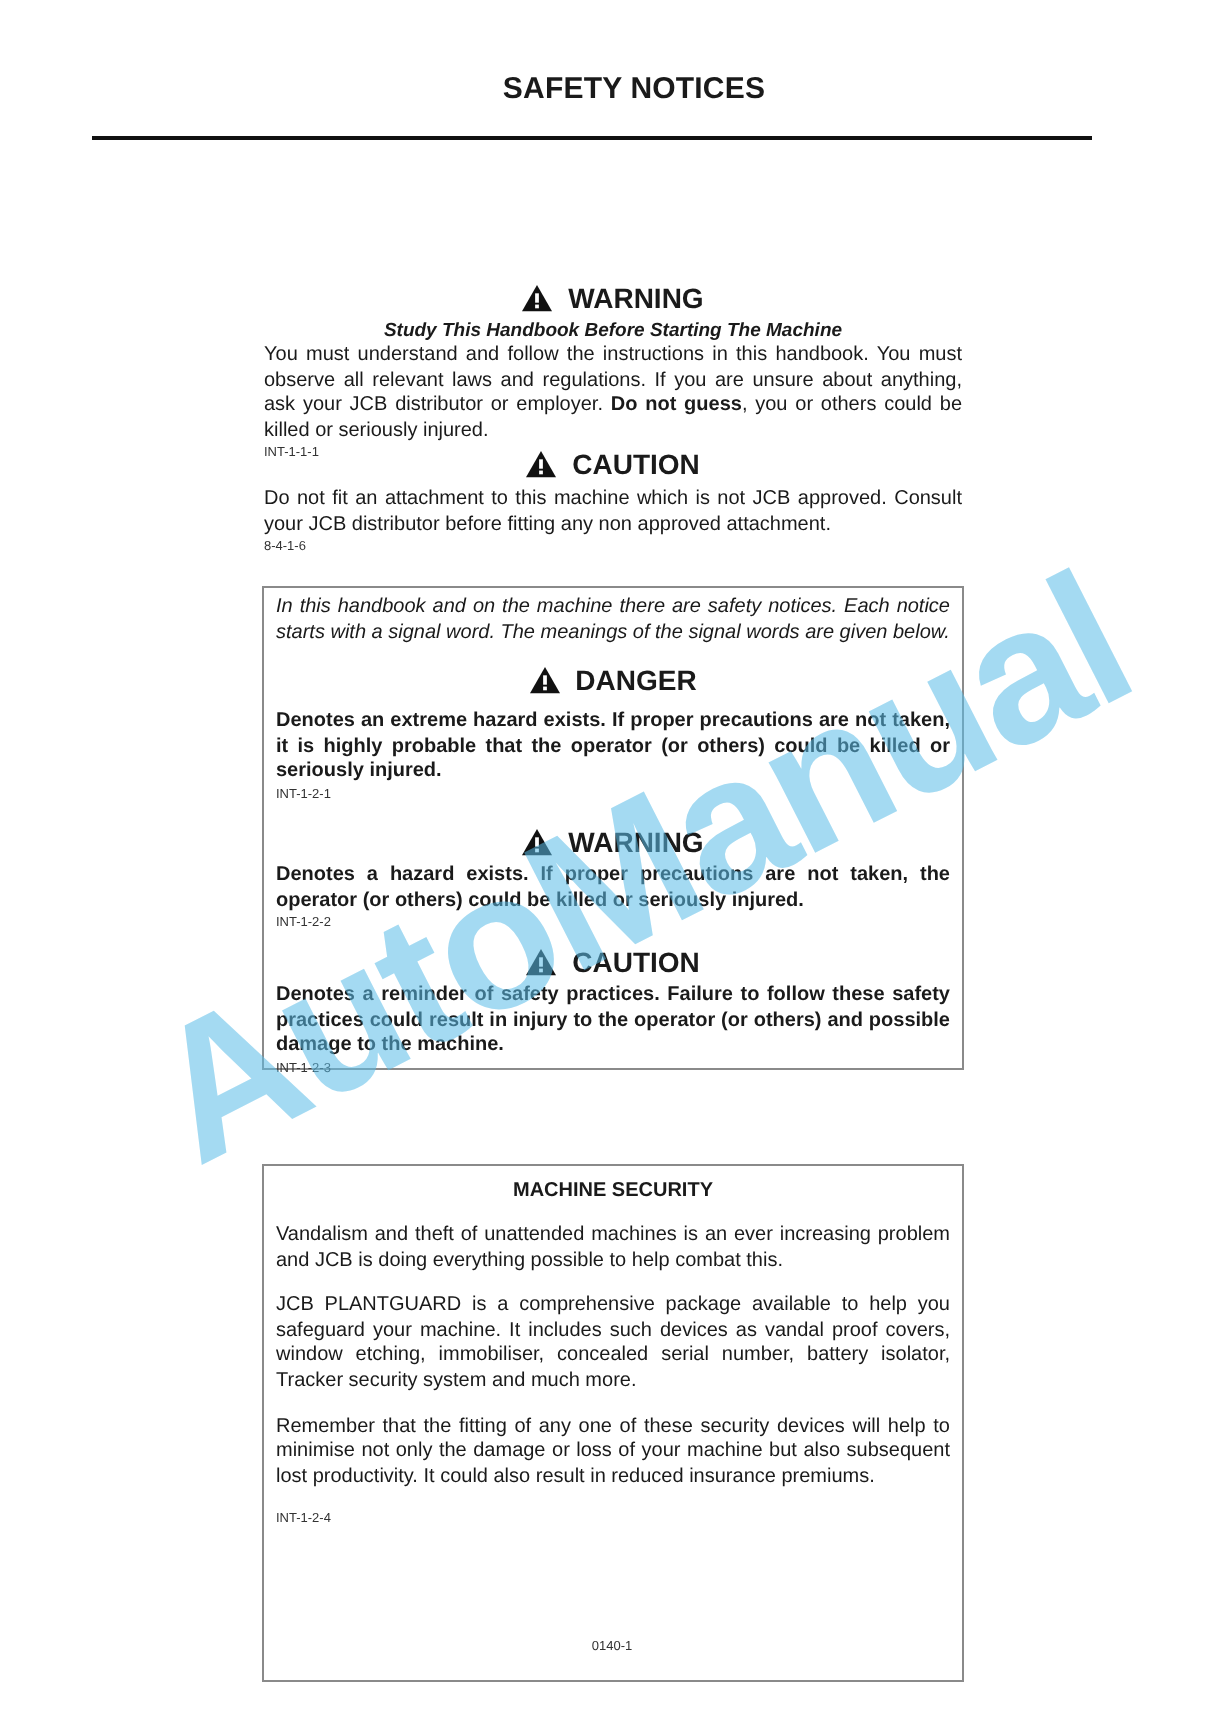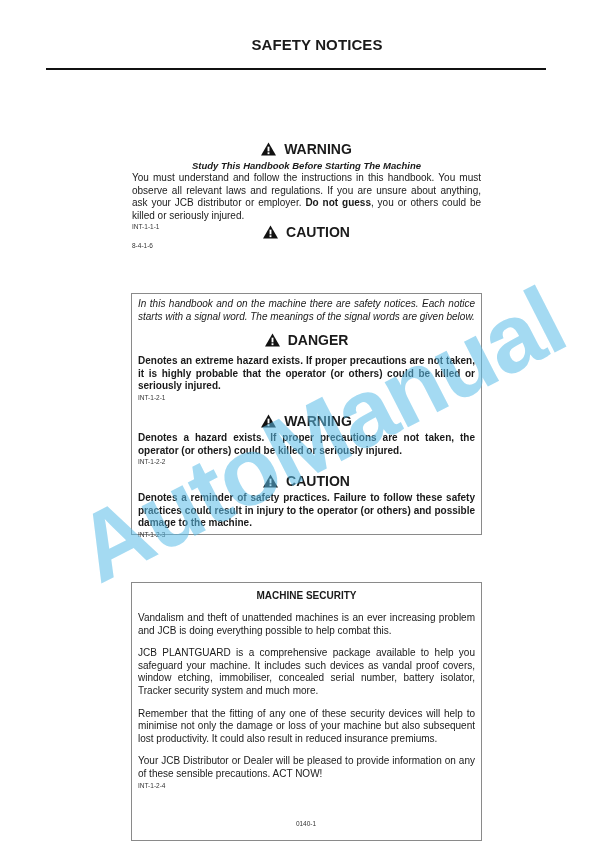--- a/index.html
+++ b/index.html
@@ -64,20 +64,21 @@
 
 <div class="content-col" style="top:223px;">
   <div class="signal">
     <svg viewBox="0 0 16 14">
         <path d="M8 0 L16 14 L0 14 Z" fill="#111"></path>
         <rect x="7" y="4.5" width="2" height="5" fill="#fff"></rect>
         <rect x="7" y="10.5" width="2" height="2" fill="#fff"></rect>
       </svg>
     <span>CAUTION</span>
   </div>
+  <div class="body-text" style="margin-top:3px;">Do not fit an attachment to this machine which is not JCB approved.  Consult your JCB distributor before fitting any non approved attachment.</div>
   <div class="ref">8-4-1-6</div>
 </div>
 
 <div class="boxed box1">
   <div class="body-text italic-body">In this handbook and on the machine there are safety notices. Each notice starts with a signal word. The meanings of the signal words are given below.</div>
 
   <div class="signal" style="margin-top:8px;">
     <svg viewBox="0 0 16 14">
         <path d="M8 0 L16 14 L0 14 Z" fill="#111"></path>
         <rect x="7" y="4.5" width="2" height="5" fill="#fff"></rect>
@@ -109,19 +110,18 @@
   </div>
   <div class="body-text bold-body" style="margin-top:2px;">Denotes a reminder of safety practices. Failure to follow these safety practices could result in injury to the operator (or others) and possible damage to the machine.</div>
   <div class="ref">INT-1-2-3</div>
 </div>
 
 <div class="boxed box2">
   <div class="box-heading">MACHINE SECURITY</div>
   <div class="body-text para">Vandalism and theft of unattended machines is an ever increasing problem and JCB is doing everything possible to help combat this.</div>
   <div class="body-text para">JCB PLANTGUARD is a comprehensive package available to help you safeguard your machine. It includes such devices as vandal proof covers, window etching, immobiliser, concealed serial number, battery isolator, Tracker security system and much more.</div>
   <div class="body-text para">Remember that the fitting of any one of these security devices will help to minimise not only the damage or loss of your machine but also subsequent lost productivity. It could also result in reduced insurance premiums.</div>
-  <div class="body-text">Your JCB Distributor or Dealer will be pleased to provide information on any of these sensible precautions. ACT NOW!</div>
   <div class="ref">INT-1-2-4</div>
 </div>
 
 <div class="footer">0140-1</div>
 
 <div class="watermark">AutoManual</div>
 
 </body></html>

